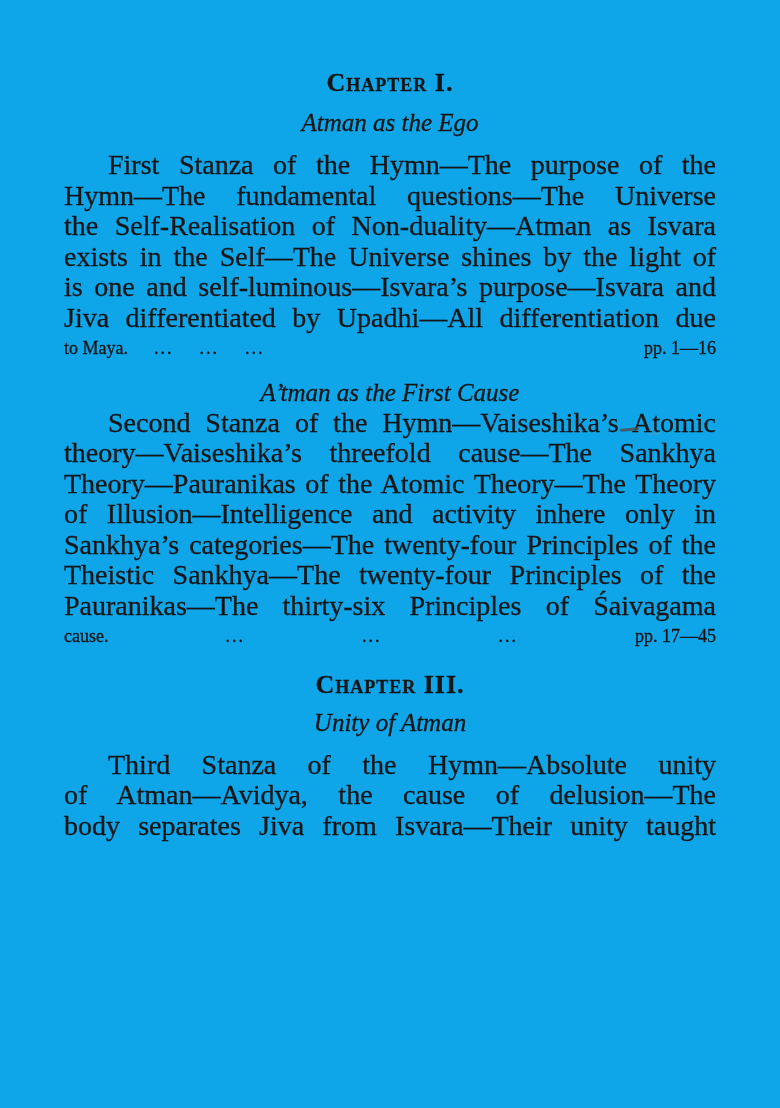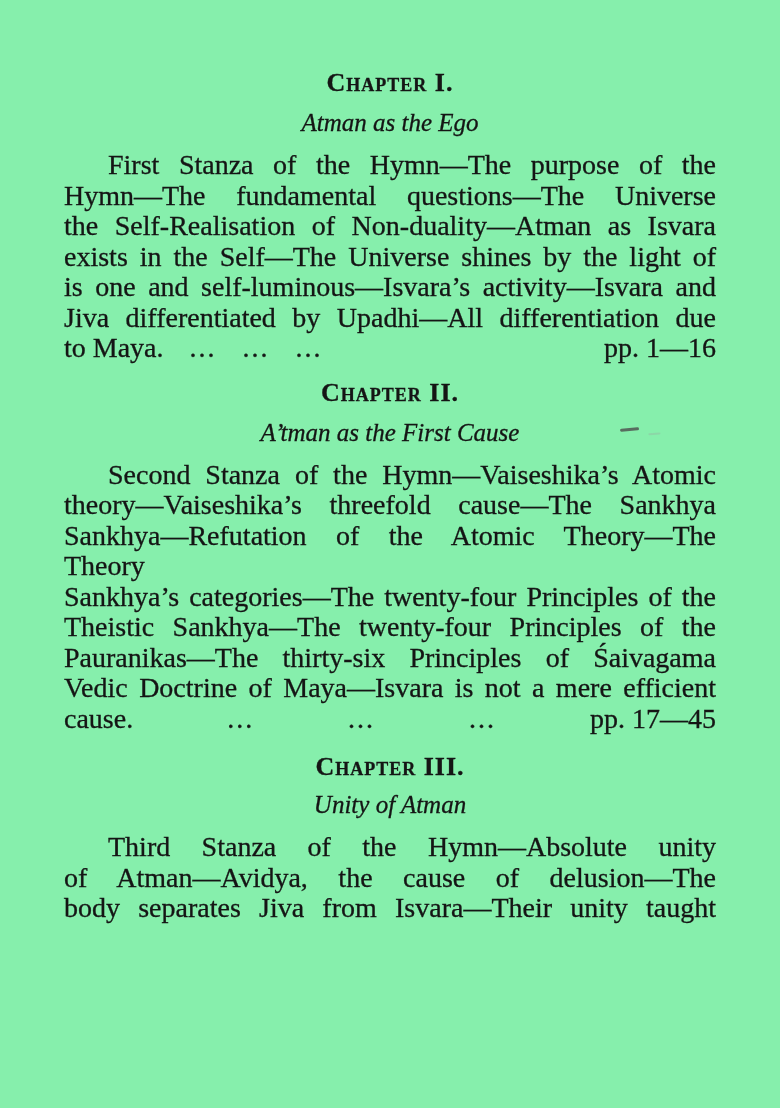--- a/index.html
+++ b/index.html
@@ -3,21 +3,21 @@
 <meta charset="utf-8">
 <style>
   html, body {
     margin: 0;
     padding: 0;
   }
   .page {
     position: relative;
     width: 780px;
     height: 1108px;
-    background: #86efac;
+    background: #0ea5e9;
     overflow: hidden;
     font-family: "Liberation Serif", "DejaVu Serif", serif;
     color: #151515;
     -webkit-text-stroke: 0.3px #151515;
   }
   .content {
     padding: 68px 64px 0 64px;
   }
   .chapter-heading {
     margin: 0;
@@ -45,37 +45,37 @@
     text-align: justify;
     text-align-last: justify;
     word-spacing: 1px;
   }
   .line.indent {
     text-indent: 44px;
   }
   .ending {
     display: flex;
     align-items: baseline;
-    font-size: 28px;
+    font-size: 18px;
     line-height: 30.5px;
   }
   .ending .dots {
     letter-spacing: 2px;
   }
   .ending-grouped .dots {
     margin-left: 26px;
   }
   .ending-grouped .pages {
     margin-left: auto;
   }
   .ending-spread {
     justify-content: space-between;
   }
   .sec-2 { margin-top: 14px; }
-  .sec-2 .para { margin-top: 12px; }
+  .sec-2 .para { margin-top: 0; }
   .sec-3 { margin-top: 18px; }
   .sec-3 .chapter-subtitle { margin-top: 8px; }
   .sec-3 .para { }
   .smudge {
     position: absolute;
     left: 620px;
     top: 428px;
     width: 19px;
     height: 2.6px;
     background: #4d4d4d;
@@ -103,43 +103,42 @@
   <div class="content">
 
     <section class="sec-1">
       <h2 class="chapter-heading">Chapter I.</h2>
       <p class="chapter-subtitle">Atman as the Ego</p>
       <div class="para">
         <div class="line indent">First Stanza of the Hymn—The purpose of the</div>
         <div class="line">Hymn—The fundamental questions—The Universe</div>
         <div class="line">the Self-Realisation of Non-duality—Atman as Isvara</div>
         <div class="line">exists in the Self—The Universe shines by the light of</div>
-        <div class="line">is one and self-luminous—Isvara’s activity—Isvara and</div>
+        <div class="line">is one and self-luminous—Isvara’s purpose—Isvara and</div>
         <div class="line">Jiva differentiated by Upadhi—All differentiation due</div>
         <div class="ending ending-grouped">
           <span>to Maya.</span>
           <span class="dots">...</span>
           <span class="dots">...</span>
           <span class="dots">...</span>
           <span class="pages">pp. 1—16</span>
         </div>
       </div>
     </section>
 
     <section class="sec-2">
-      <h2 class="chapter-heading">Chapter II.</h2>
       <p class="chapter-subtitle">A’tman as the First Cause</p>
       <div class="para">
         <div class="line indent">Second Stanza of the Hymn—Vaiseshika’s Atomic</div>
         <div class="line">theory—Vaiseshika’s threefold cause—The Sankhya</div>
-        <div class="line">Sankhya—Refutation of the Atomic Theory—The Theory</div>
+        <div class="line">Theory—Pauranikas of the Atomic Theory—The Theory</div>
+        <div class="line">of Illusion—Intelligence and activity inhere only in</div>
         <div class="line">Sankhya’s categories—The twenty-four Principles of the</div>
         <div class="line">Theistic Sankhya—The twenty-four Principles of the</div>
         <div class="line">Pauranikas—The thirty-six Principles of Śaivagama</div>
-        <div class="line">Vedic Doctrine of Maya—Isvara is not a mere efficient</div>
         <div class="ending ending-spread">
           <span>cause.</span>
           <span class="dots">...</span>
           <span class="dots">...</span>
           <span class="dots">...</span>
           <span class="pages">pp. 17—45</span>
         </div>
       </div>
     </section>
 

